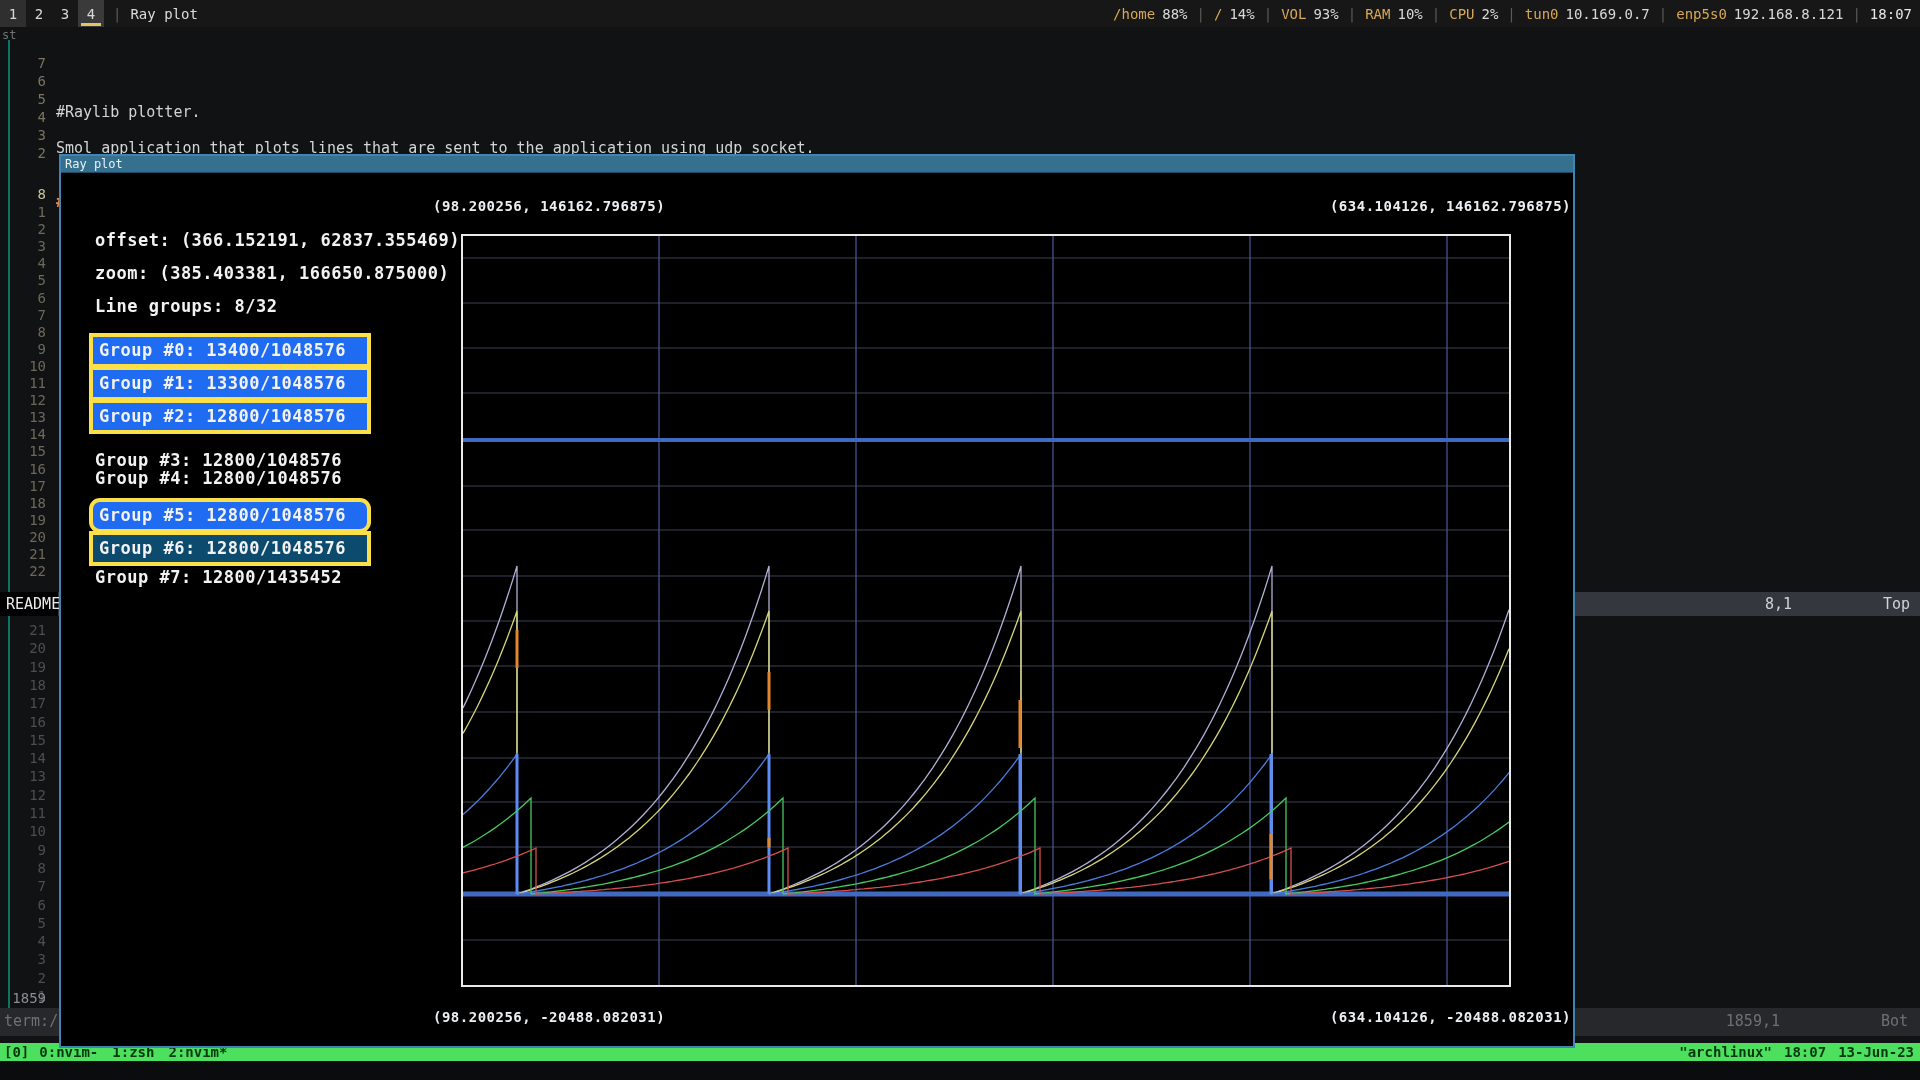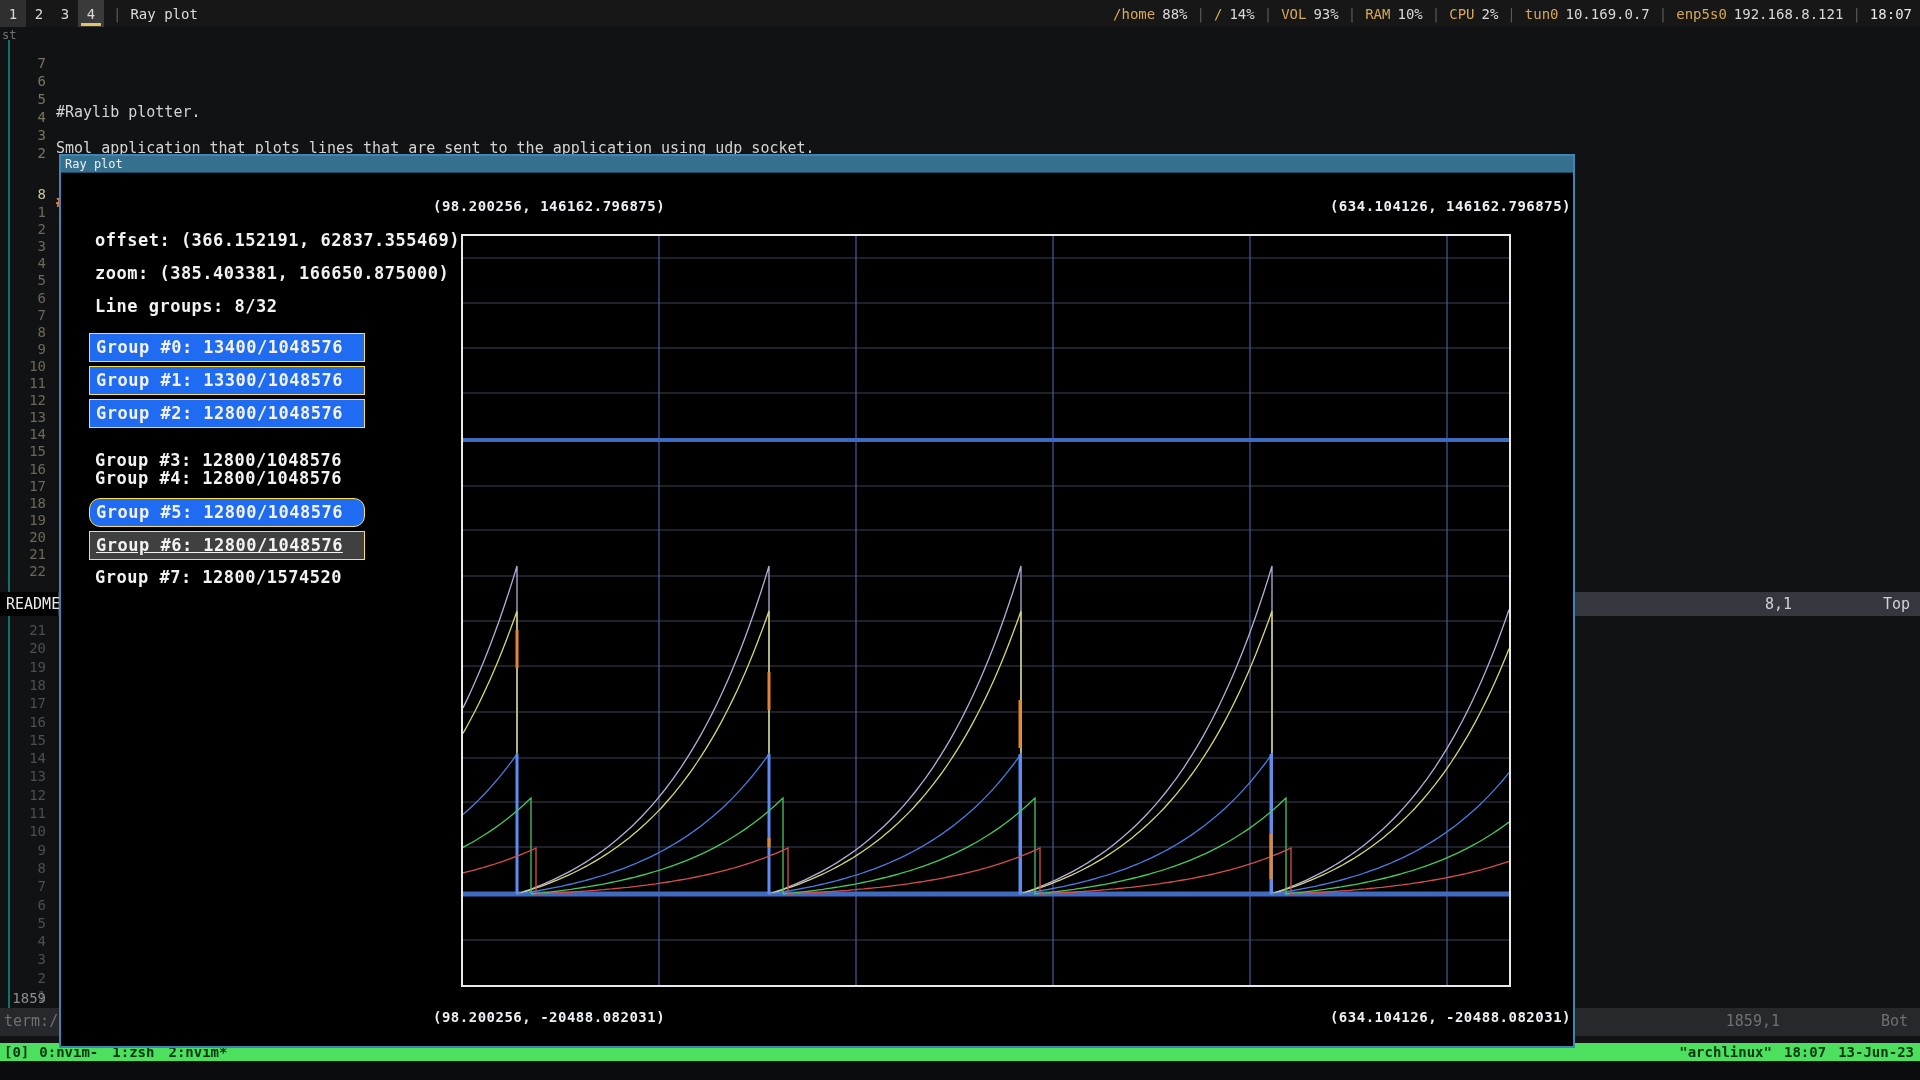--- a/index.html
+++ b/index.html
@@ -49,21 +49,21 @@
   
   #raywin{position:absolute;left:59px;top:154px;width:1516px;height:894px;background:#000;
           border:2px solid #3f84b4;box-sizing:border-box;z-index:5;}
   #raywin-title{position:absolute;left:0;top:0;width:100%;height:17px;background:#35708e;
                 border-bottom:1px solid #1c4a66;color:#eaf2f6;font-size:12px;line-height:17px;
                 padding-left:4px;box-sizing:border-box;}
   .px{font-family:"DejaVu Sans Mono",monospace;font-weight:bold;letter-spacing:0.5px;color:#f2f2f2;}
   .ov-line{position:absolute;left:34px;font-size:17px;white-space:pre;}
   .grp{position:absolute;left:28px;width:268px;height:27px;font-size:17px;line-height:27px;
        padding-left:6px;white-space:pre;cursor:default;}
-  .grp.sel{background:#1f6bf2;border:1px solid #fde047;box-sizing:content-box;}
+  .grp.sel{background:#1f6bf2;border:4px solid #fde047;box-sizing:content-box;}
   .corner{position:absolute;font-size:14px;white-space:pre;color:#eceff2;}
   #plot-wrap{position:absolute;left:400px;top:78px;width:1050px;height:753px;}
 </style>
 </head>
 <body>
 
 <div id="screen">
 
   <div id="topbar">
     <div id="ws-list" style="display: flex;">
@@ -191,22 +191,22 @@
     <div class="ov-line px" style="top:107px;">zoom: (385.403381, 166650.875000)</div>
     <div class="ov-line px" style="top:140px;">Line groups: 8/32</div>
 
     <div id="group-list">
         <div class="grp px sel" style="top: 177px; background: rgb(31, 107, 242);">Group #0: 13400/1048576</div>
         <div class="grp px sel" style="top: 210px; background: rgb(31, 107, 242);">Group #1: 13300/1048576</div>
         <div class="grp px sel" style="top: 243px; background: rgb(31, 107, 242);">Group #2: 12800/1048576</div>
         <div class="grp px" style="top: 291px;">Group #3: 12800/1048576</div>
         <div class="grp px" style="top: 309px;">Group #4: 12800/1048576</div>
         <div class="grp px sel" style="top: 342px; background: rgb(31, 107, 242); border-radius: 11px;">Group #5: 12800/1048576</div>
-        <div class="grp px sel" style="top: 375px; background: #404040; text-decoration: underline;">Group #6: 12800/1048576</div>
-        <div class="grp px" style="top: 408px;">Group #7: 12800/1574520</div>
+        <div class="grp px sel" style="top: 375px; background: #0c4a6e;">Group #6: 12800/1048576</div>
+        <div class="grp px" style="top: 408px;">Group #7: 12800/1435452</div>
       </div>
 
     <div class="corner px" style="left:372px;top:42px;">(98.200256, 146162.796875)</div>
     <div class="corner px" style="right:2px;top:42px;">(634.104126, 146162.796875)</div>
     <div class="corner px" style="left:372px;top:853px;">(98.200256, -20488.082031)</div>
     <div class="corner px" style="right:2px;top:853px;">(634.104126, -20488.082031)</div>
 
     <div id="plot-wrap">
       <svg id="plot-svg" width="1050" height="753" viewBox="0 0 1050 753">
           <rect x="0" y="0" width="1050" height="753" fill="#000000"></rect>

